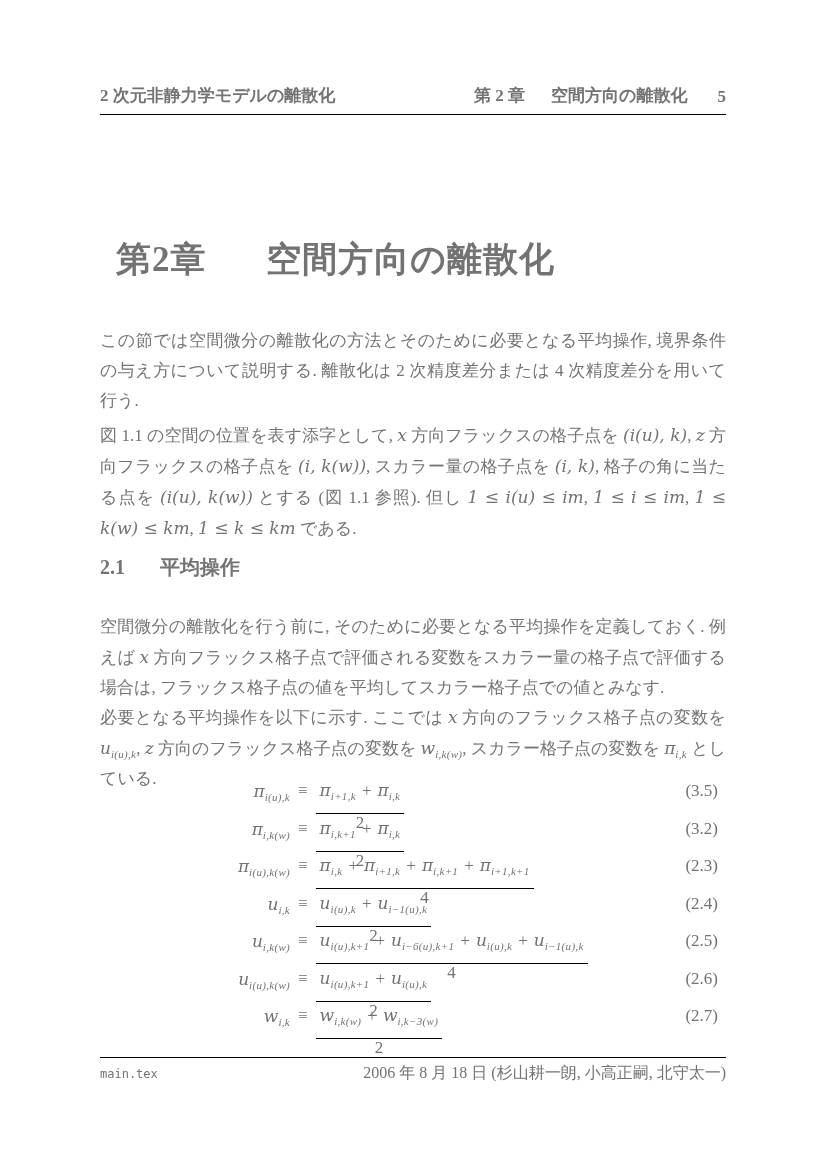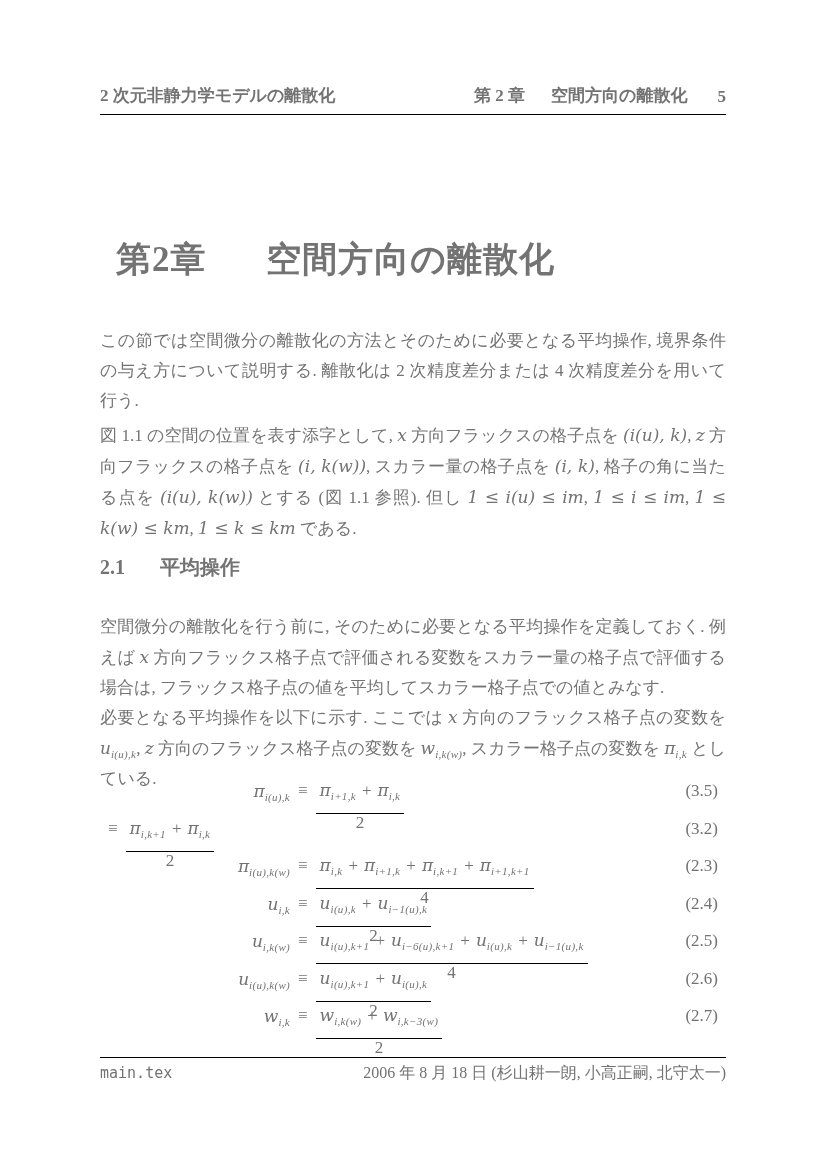--- a/index.html
+++ b/index.html
@@ -52,21 +52,21 @@
   .frac .num { display:block; padding:0 4px 1px; white-space:nowrap; line-height:18px; }
   .frac .den { display:block; width:100%; border-top:1px solid #000; text-align:center;
                line-height:18px; font-style:normal; box-sizing:border-box; }
   .eq-tag { margin-left:auto; font-style:normal; }
   
   .footer-rule { position:absolute; left:100px; right:100px; top:1057px; border-top:1.5px solid #000; }
   .footer {
     position:absolute; left:100px; right:100px; top:1063px;
     display:flex; justify-content:space-between; align-items:baseline; font-size:16px;
   }
-  .footer-left { font-family:"DejaVu Sans Mono","Liberation Mono",monospace; font-size:15px; }
+  .footer-left { font-family:"DejaVu Sans Mono","Liberation Mono",monospace; font-size:12px; }
 </style>
 </head>
 <body>
 
 <div class="page">
 
   <div class="header">
     <span class="header-left">2 次元非静力学モデルの離散化</span>
     <span class="header-right">
       <span class="header-chapter-label">第 2 章</span>
@@ -97,20 +97,21 @@
       <div class="eq-row">
         <span class="eq-lhs"><span class="mvar">π</span><sub class="msub">i(u),k</sub></span>
         <span class="eq-rel">≡</span>
         <span class="frac">
           <span class="num"><span class="mvar">π</span><sub class="msub">i+1,k</sub><span class="mop">+</span><span class="mvar">π</span><sub class="msub">i,k</sub></span>
           <span class="den">2</span>
         </span>
         <span class="eq-tag">(3.5)</span>
       </div>
       <div class="eq-row">
+        <span class="eq-lhs"><span class="mvar">π</span><sub class="msub">i,k(w)</sub></span>
         <span class="eq-rel">≡</span>
         <span class="frac">
           <span class="num"><span class="mvar">π</span><sub class="msub">i,k+1</sub><span class="mop">+</span><span class="mvar">π</span><sub class="msub">i,k</sub></span>
           <span class="den">2</span>
         </span>
         <span class="eq-tag">(3.2)</span>
       </div>
       <div class="eq-row">
         <span class="eq-lhs"><span class="mvar">π</span><sub class="msub">i(u),k(w)</sub></span>
         <span class="eq-rel">≡</span>

